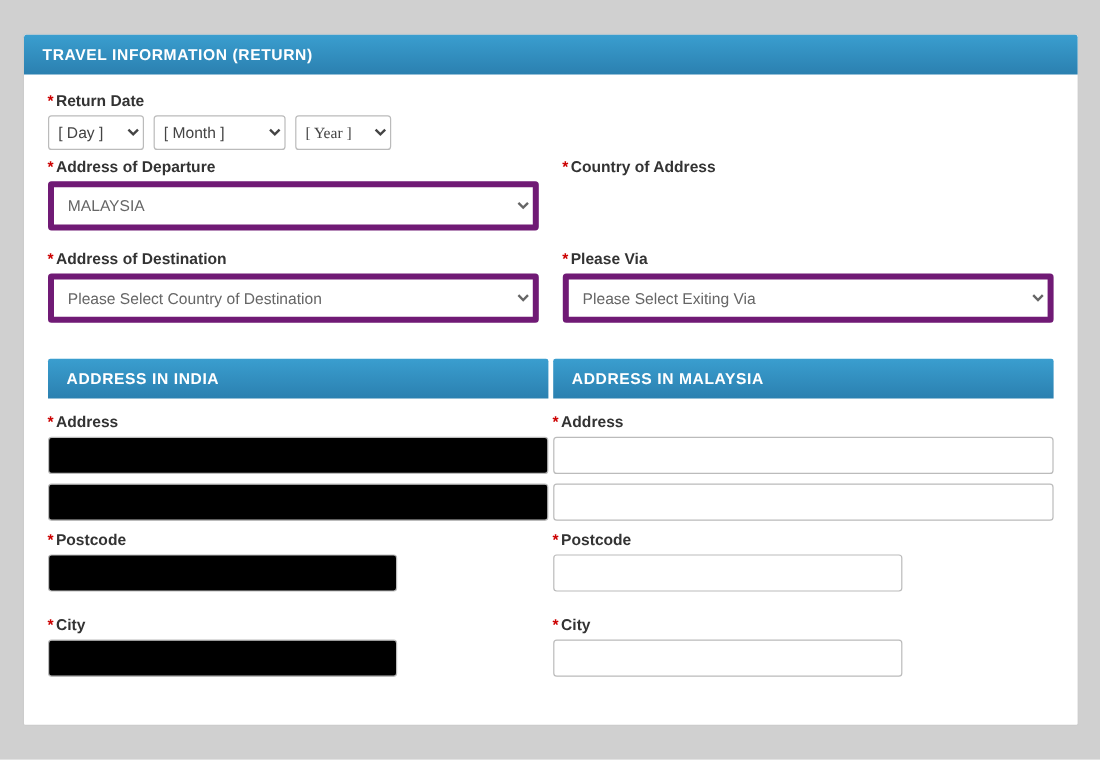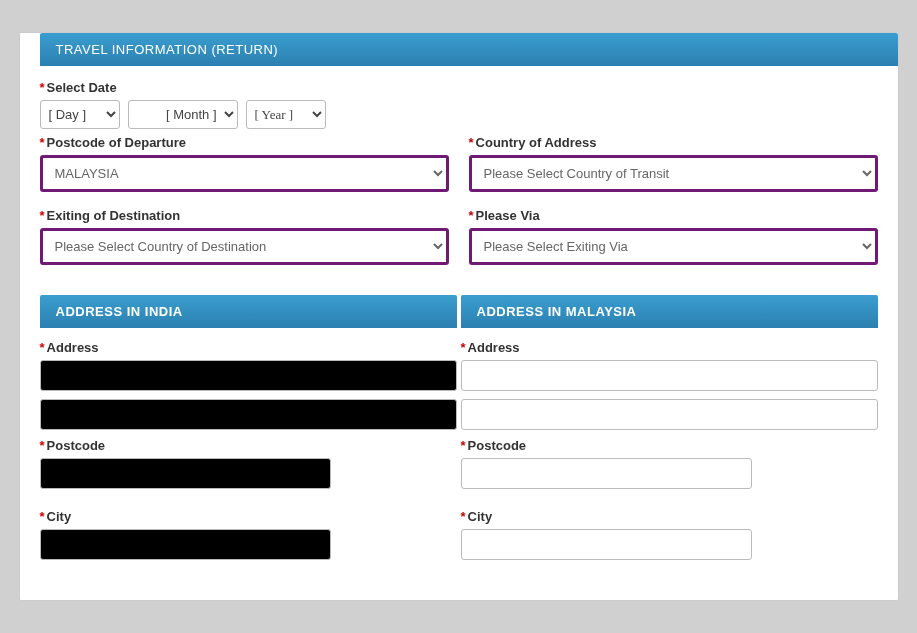--- a/index.html
+++ b/index.html
@@ -16,25 +16,24 @@
       background: #fff;
       border: 1px solid #ccc;
       width: 880px;
       padding: 0 0 20px 0;
       border-radius: 2px;
     }
     .section-header {
       background: linear-gradient(to bottom, #3a9ecf, #2b80b0);
       color: #fff;
       font-size: 13px;
-      font-weight: normal;
+      font-weight: bold;
       padding: 9px 16px;
       letter-spacing: 0.5px;
       border-radius: 2px 2px 0 0;
-      margin-left: 20px;
     }
     .required-star {
       color: #cc0000;
       margin-right: 2px;
     }
     .field-label {
       font-size: 13px;
       font-weight: bold;
       color: #333;
       margin-bottom: 5px;
@@ -53,26 +52,26 @@
       border: 1px solid #bbb;
       border-radius: 3px;
       padding: 5px 4px;
       font-size: 13px;
       background: #fff;
       color: #444;
       cursor: pointer;
       appearance: auto;
     }
     .date-select-day { width: 80px; }
-    .date-select-month { width: 110px; text-align: right; }
+    .date-select-month { width: 110px; }
     .date-select-year { width: 80px; font-family: Liberation Serif, serif; }
     .full-select {
       width: 100%;
       padding: 7px 8px;
-      border: 3px solid #701a75;
+      border: 5px solid #701a75;
       border-radius: 3px;
       font-size: 13px;
       background: #fff;
       color: #666;
       appearance: auto;
     }
     .return-date-section {
       padding: 14px 20px 6px 20px;
     }
     .two-col-section {
@@ -126,61 +125,58 @@
 
 <div class="form-container">
 
   <div class="section-header">
     <span>TRAVEL INFORMATION (RETURN)</span>
   </div>
 
   <div class="return-date-section">
     <div class="field-label">
       <span class="required-star">*</span>
-      <span>Select Date</span>
+      <span>Return Date</span>
     </div>
     <div class="date-row">
       <select class="date-select-day">
         <option>[ Day ]</option>
       </select>
       <select class="date-select-month">
         <option>[ Month ]</option>
       </select>
       <select class="date-select-year">
         <option>[ Year ]</option>
       </select>
     </div>
   </div>
 
   <div class="two-col-section section-gap">
     <div class="col">
       <div class="field-label">
         <span class="required-star">*</span>
-        <span>Postcode of Departure</span>
+        <span>Address of Departure</span>
       </div>
       <select class="full-select">
         <option>MALAYSIA</option>
       </select>
     </div>
     <div class="col">
       <div class="field-label">
         <span class="required-star">*</span>
         <span>Country of Address</span>
       </div>
-      <select class="full-select">
-        <option>Please Select Country of Transit</option>
-      </select>
     </div>
   </div>
 
   <div class="two-col-section section-gap">
     <div class="col">
       <div class="field-label">
         <span class="required-star">*</span>
-        <span>Exiting of Destination</span>
+        <span>Address of Destination</span>
       </div>
       <select class="full-select">
         <option>Please Select Country of Destination</option>
       </select>
     </div>
     <div class="col">
       <div class="field-label">
         <span class="required-star">*</span>
         <span>Please Via</span>
       </div>

